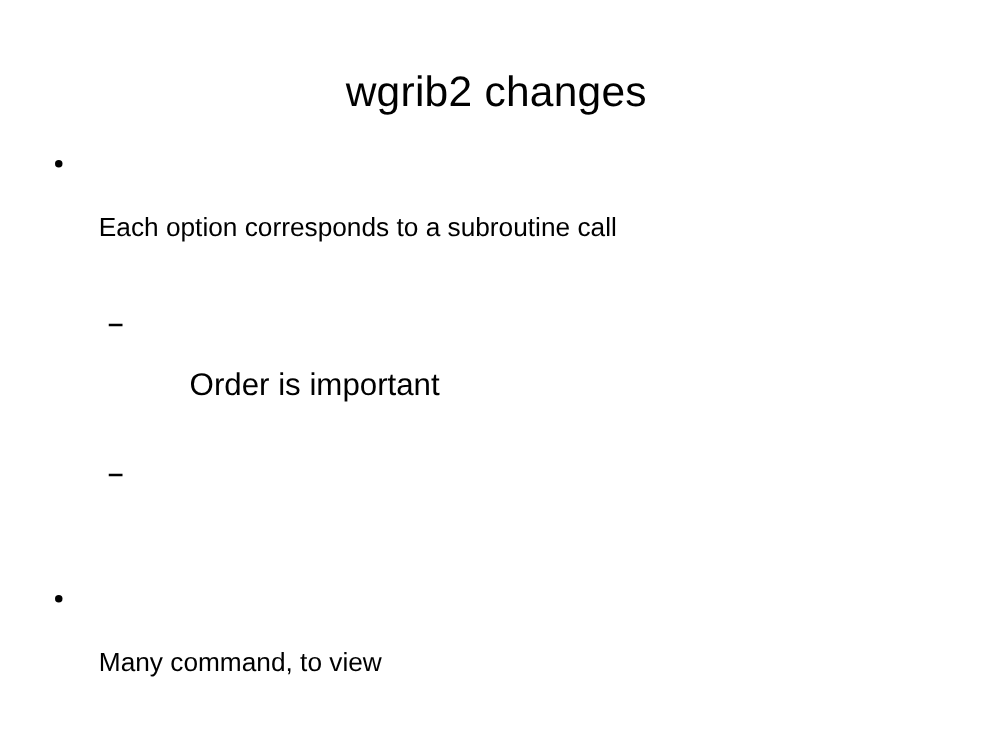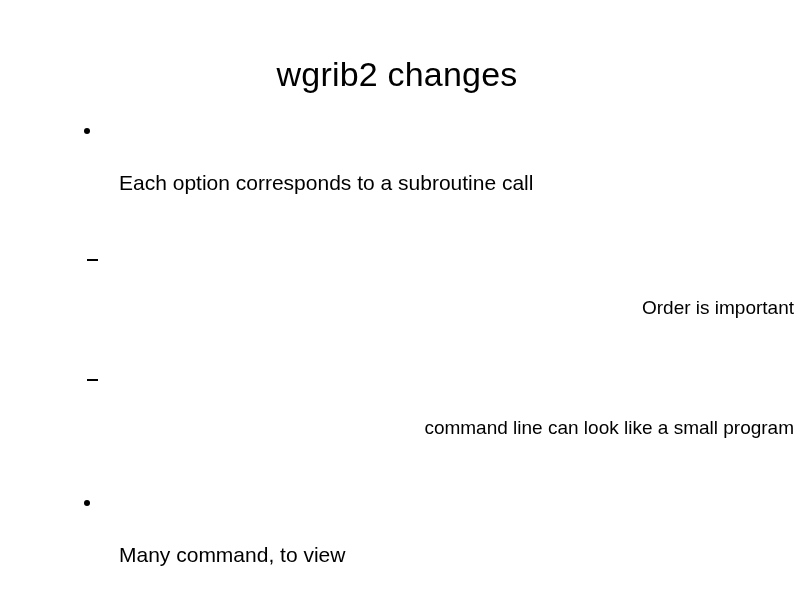--- a/index.html
+++ b/index.html
@@ -47,41 +47,39 @@
   }
 
   
   .l1 {
     position: relative;
     padding-left: 44px;
     font-size: 21px;
     line-height: 26px;
     color: #000000;
     white-space: pre;
-    margin-left: 40px;
   }
   .l1 .dot {
     position: absolute;
     left: 44px;
     top: 10px;
     width: 6px;
     height: 6px;
     background: #000000;
     border-radius: 50%;
   }
 
   
   .l2 {
     position: relative;
     padding-left: 110px;
-    font-size: 19px;
+    font-size: 25px;
     line-height: 24px;
     color: #000000;
     white-space: pre;
-    text-align: right;
   }
   .l2 .dash {
     position: absolute;
     left: 87px;
     top: 11px;
     width: 11px;
     height: 1.5px;
     background: #000000;
   }
 
@@ -109,21 +107,20 @@
 
     <div class="l2">
       <span class="dash"></span>
       <span>Order is important</span>
     </div>
 
     <div class="sp-b"></div>
 
     <div class="l2">
       <span class="dash"></span>
-      <span>command line can look like a small program</span>
     </div>
 
     <div class="sp-c"></div>
 
     <div class="l1">
       <span class="dot"></span>
       <span>Many command, to view</span>
     </div>
 
     <div class="sp-d"></div>

